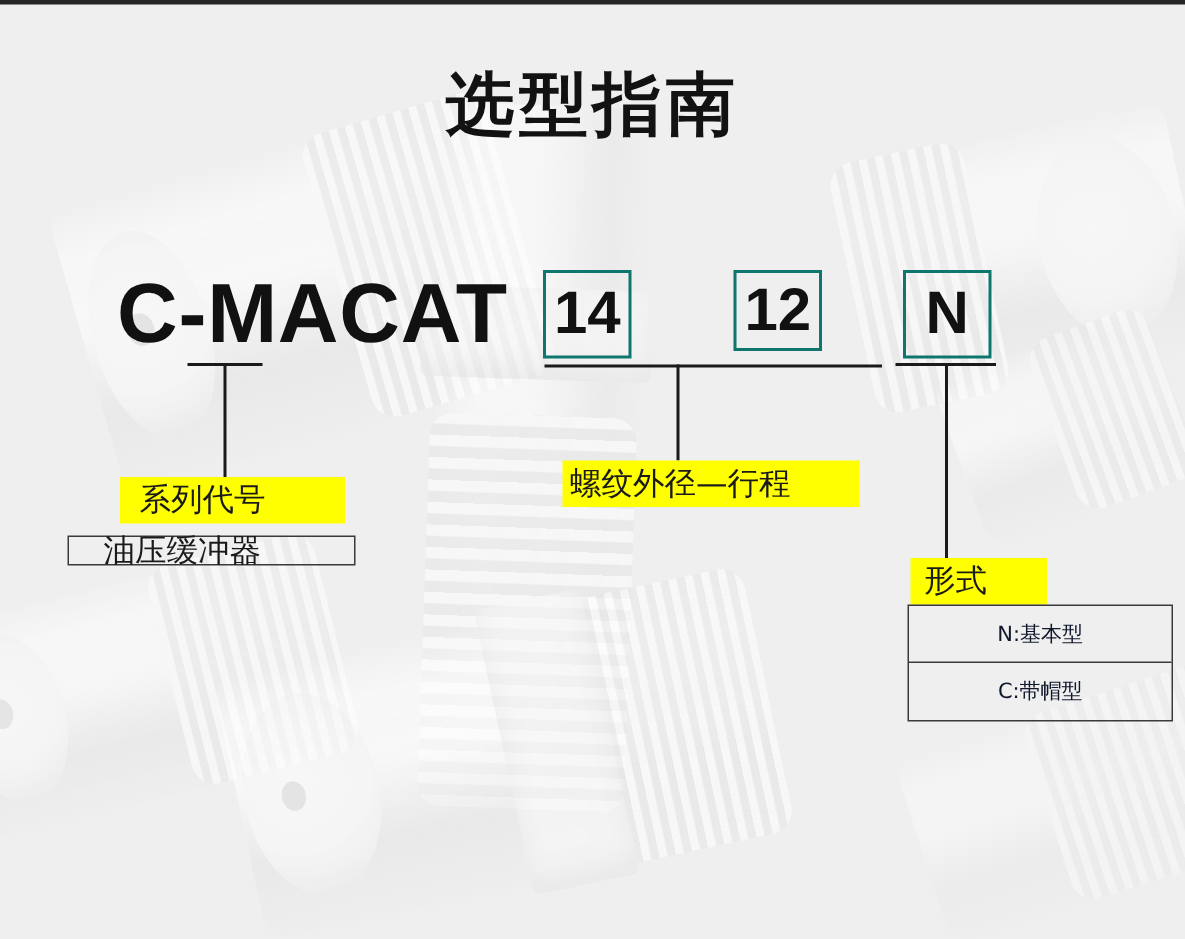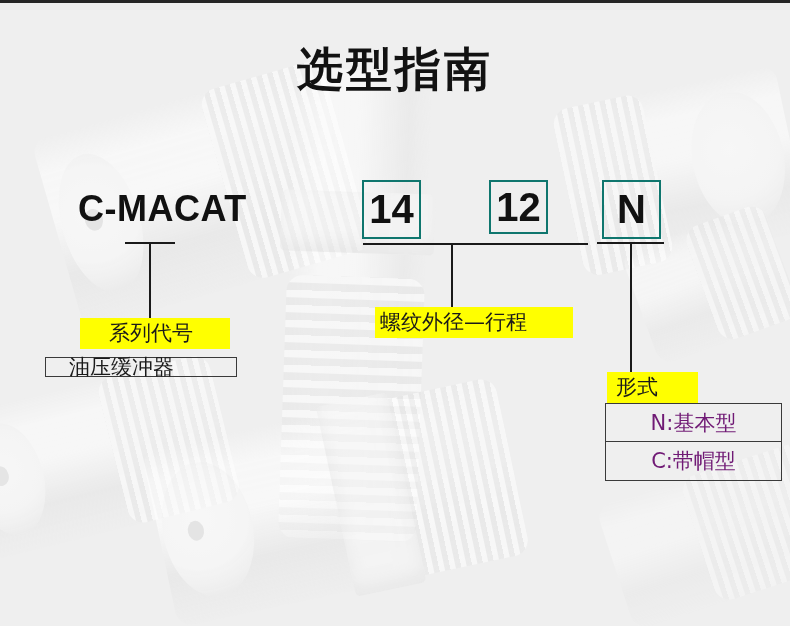--- a/index.html
+++ b/index.html
@@ -158,21 +158,21 @@
     letter-spacing: 3px;
     color: #121212;
   }
 
   .model-prefix {
     position: absolute;
     left: 78px;
     top: 180px;
     font-family: "Liberation Sans", sans-serif;
     font-weight: 700;
-    font-size: 36px;
+    font-size: 56px;
     line-height: 58px;
     letter-spacing: 0.5px;
     color: #111;
     white-space: nowrap;
   }
 
   .code-box {
     position: absolute;
     border: 2px solid #0f766e;
     background: transparent;
@@ -219,21 +219,21 @@
     line-height: 30px;
     color: #1a1a1a;
     box-sizing: border-box;
     white-space: nowrap;
   }
   #label-series {
     left: 80px;
     top: 318px;
     width: 150px;
     height: 31px;
-    padding-left: 29px;
+    padding-left: 13px;
   }
   #label-dim {
     left: 375px;
     top: 307px;
     width: 198px;
     height: 31px;
     padding-left: 5px;
   }
   #label-type {
     left: 607px;
@@ -273,22 +273,22 @@
     border: 1px solid #3a3a3a;
     box-sizing: border-box;
   }
   .type-row {
     height: 50%;
     box-sizing: border-box;
     display: flex;
     align-items: center;
     justify-content: center;
     font-family: "DejaVu Sans", "Liberation Sans", sans-serif;
-    font-size: 21px;
-    color: #701a75;
+    font-size: 14px;
+    color: #0f172a;
     white-space: nowrap;
   }
   .type-row.sep { border-bottom: 1px solid #3a3a3a; }
 </style>
 </head>
 <body>
 
 <div id="page">
 
   <div class="top-rule"></div>

